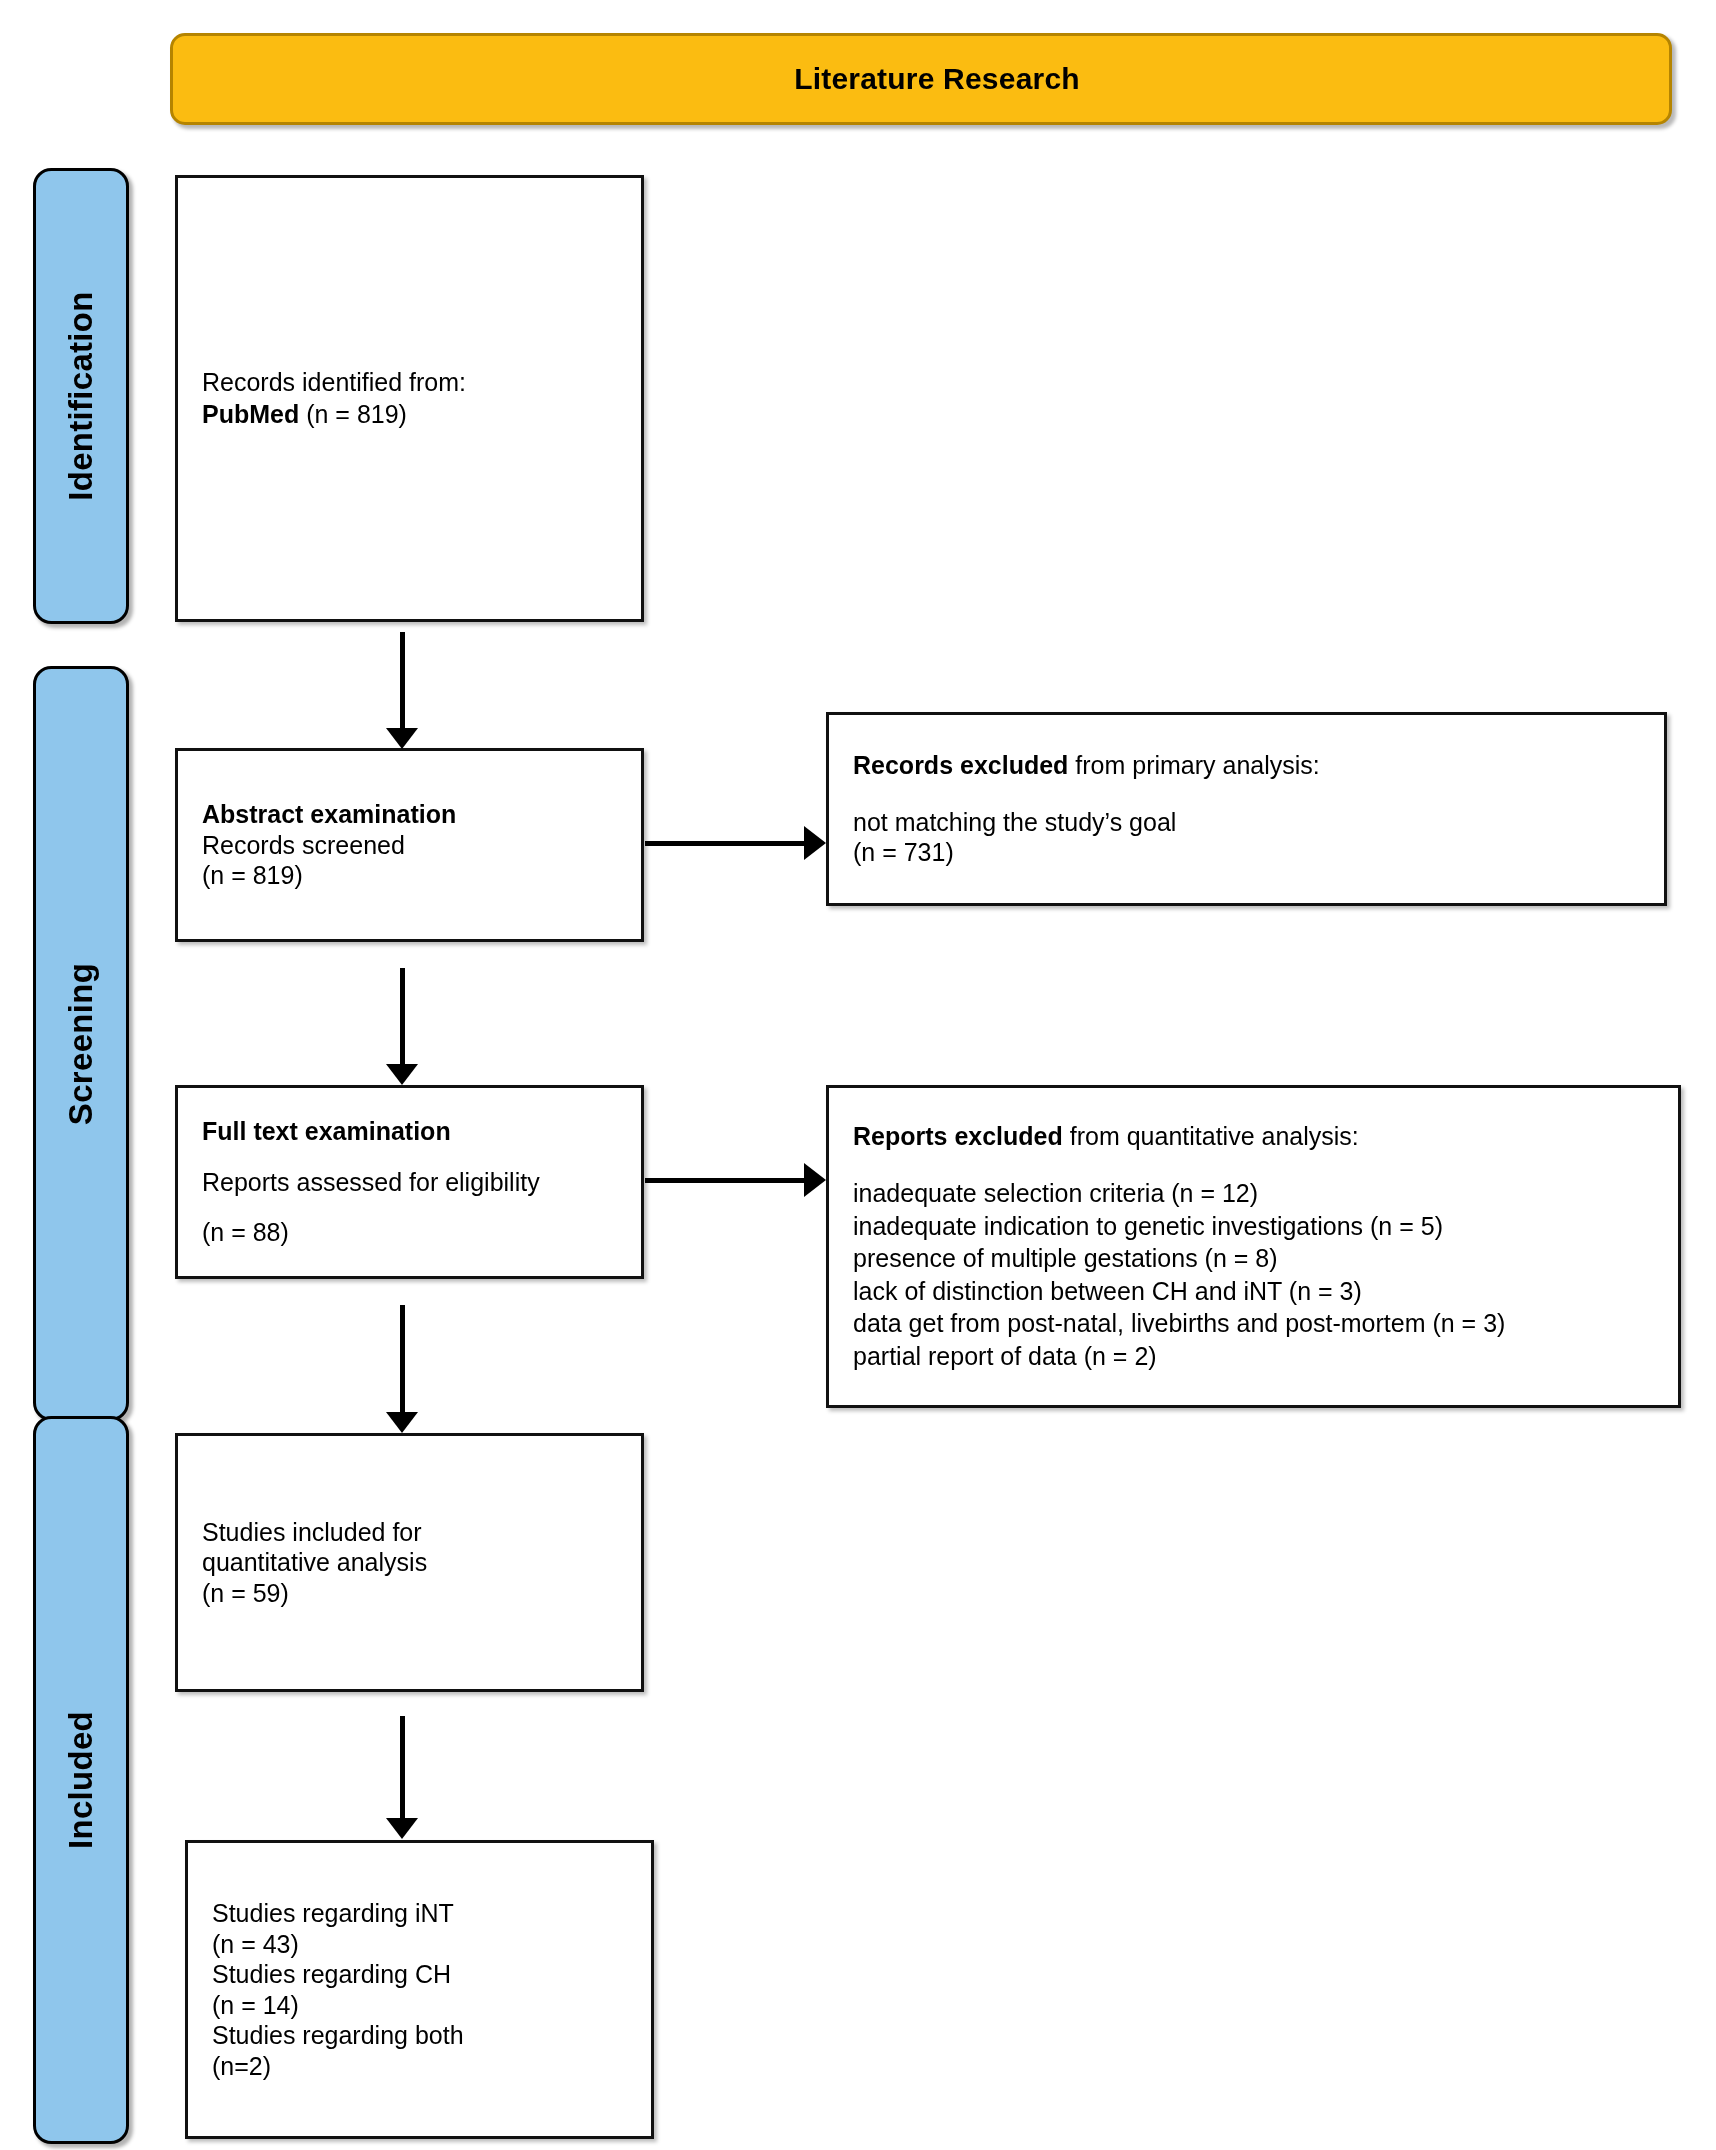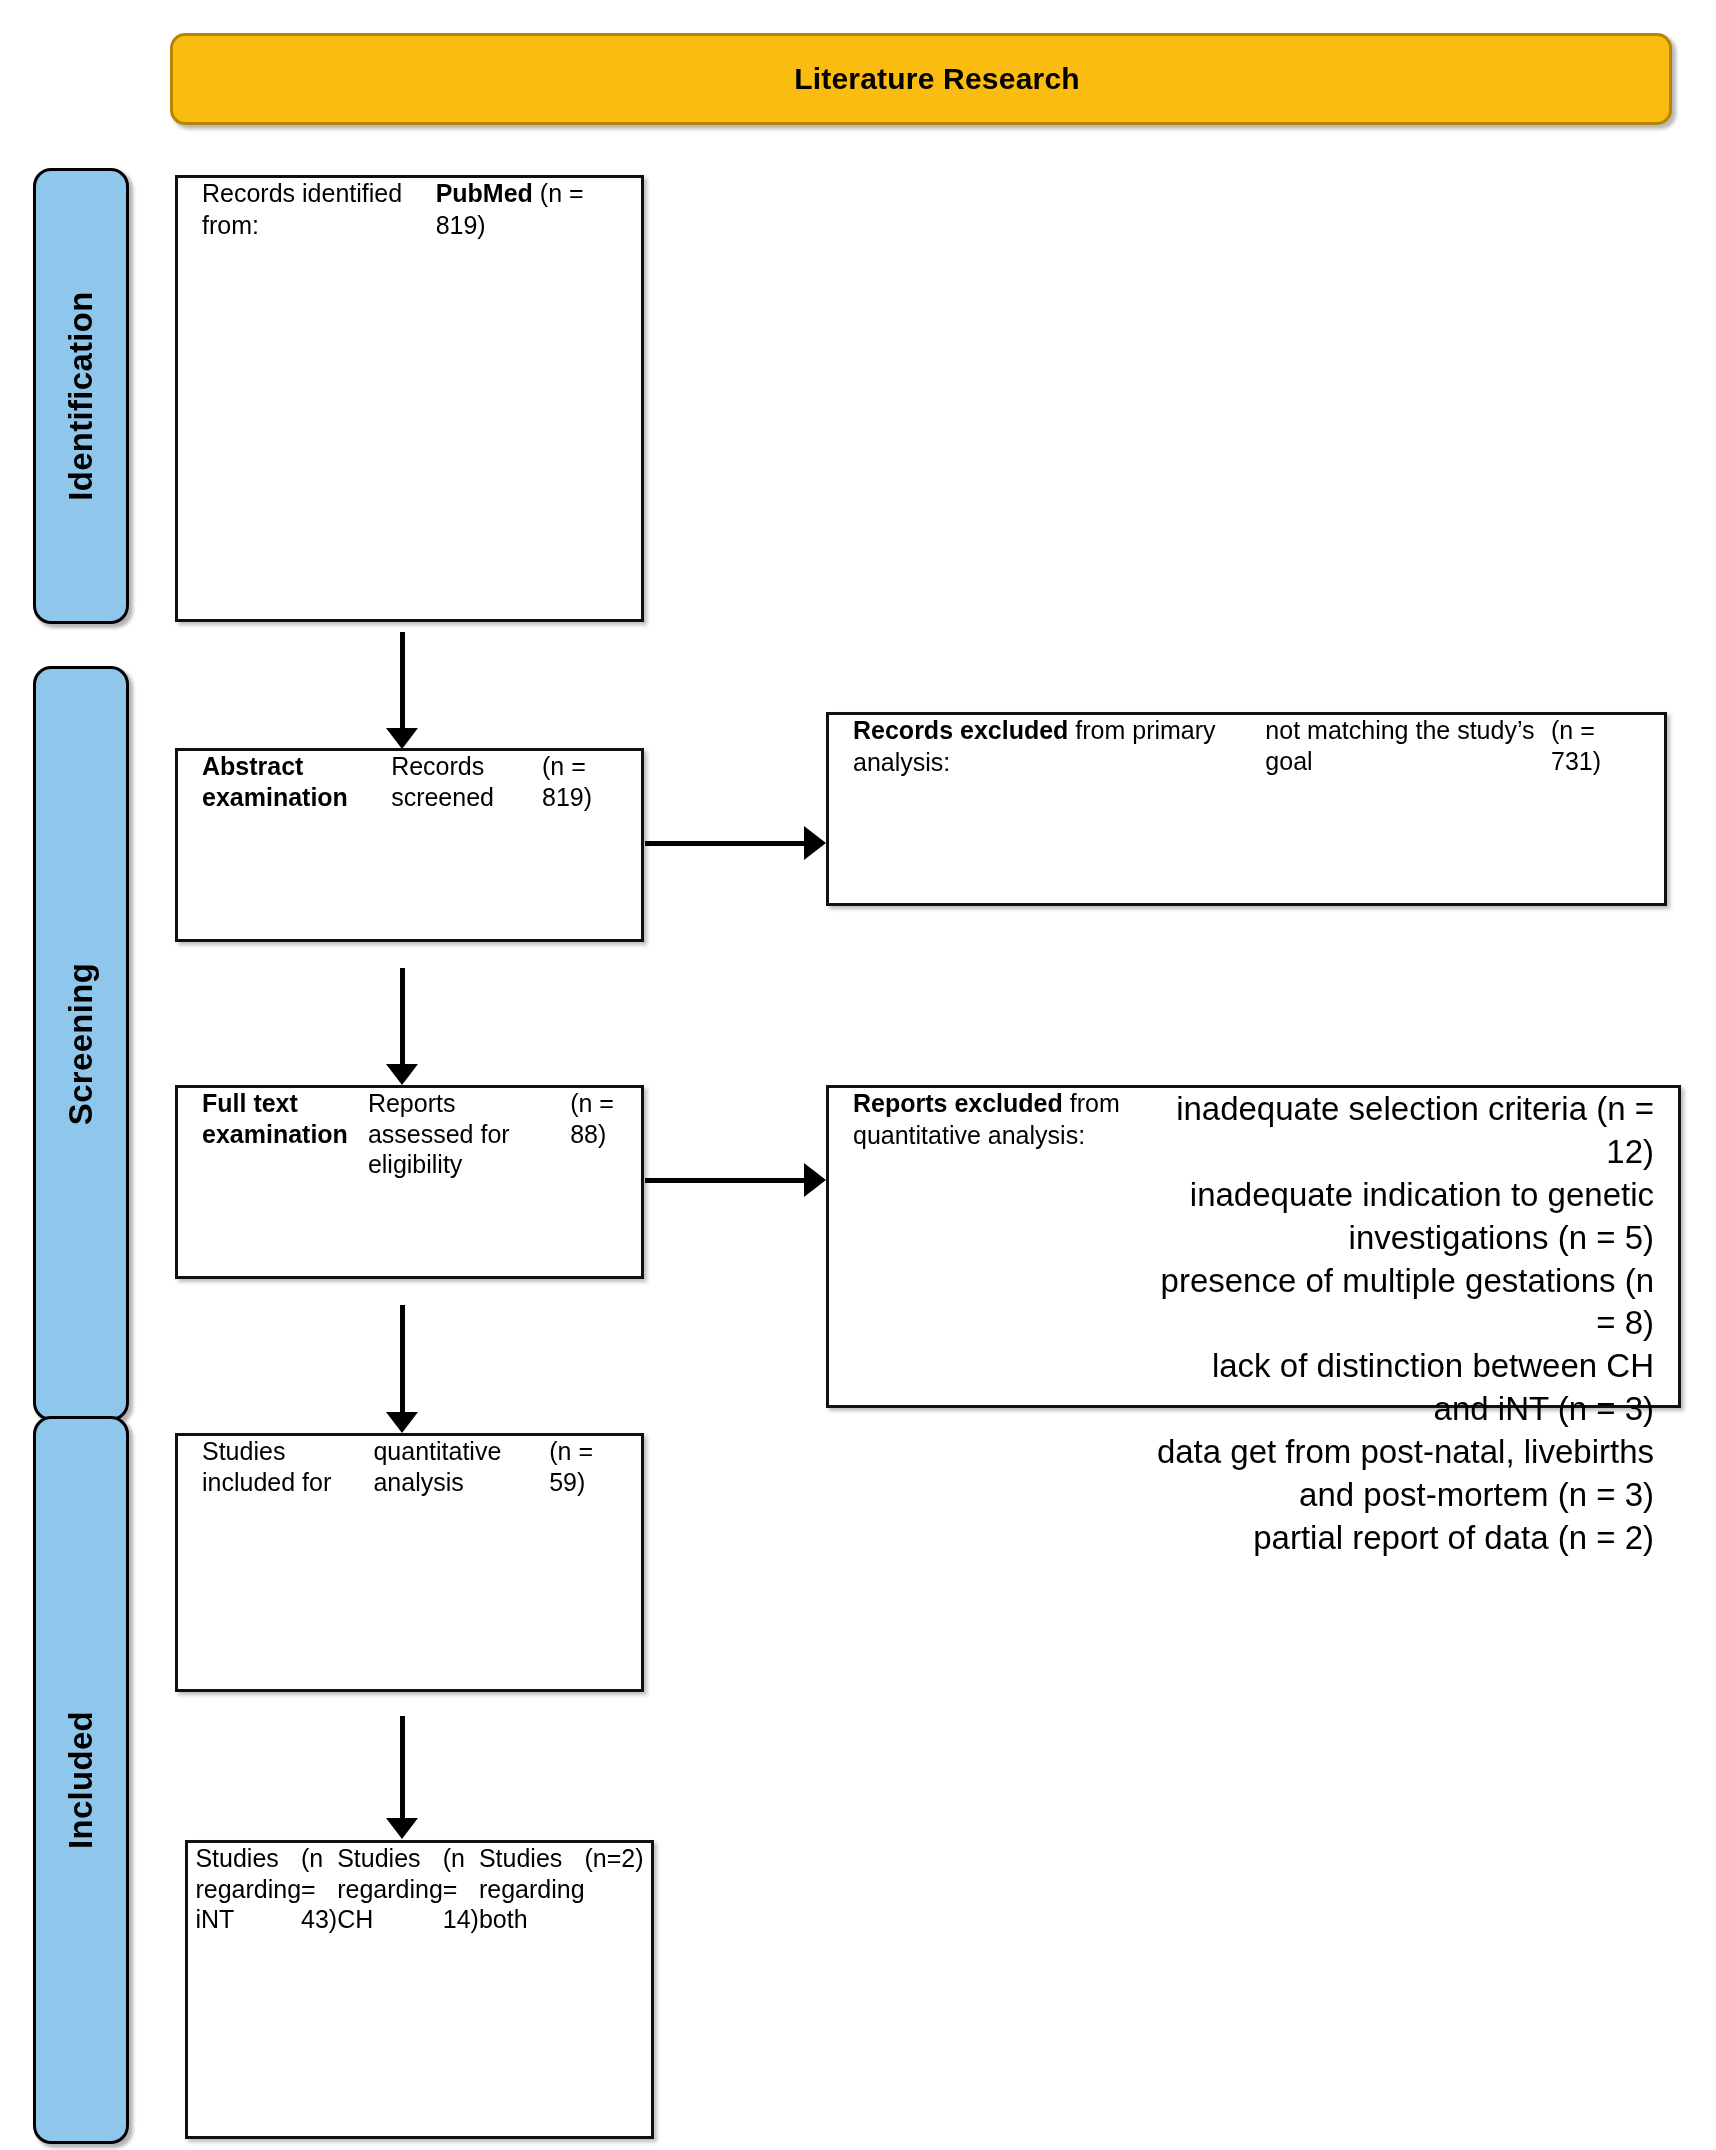--- a/index.html
+++ b/index.html
@@ -74,21 +74,21 @@
 
   
   .flow-box {
     position: absolute;
     background: #ffffff;
     border: 3.8px solid #111111;
     box-sizing: border-box;
     box-shadow: 3.2px 3.2px 3.8px rgba(0,0,0,0.26);
     padding: 0 24px;
     display: flex;
-    flex-direction: row;
+    flex-direction: column;
     justify-content: center;
   }
   .flow-box p {
     margin: 0;
     font-size: 25px;
     line-height: 1.26;
     color: #000000;
   }
   .flow-box p.tight { line-height: 1.22; }
   .flow-box b { font-weight: bold; }
@@ -98,21 +98,21 @@
   #box-abstract        { left: 175px; top: 748px; width: 469px; height: 194px; }
   #box-fulltext        { left: 175px; top: 1085px; width: 469px; height: 194px; gap: 20px; }
   #box-included-quant  { left: 175px; top: 1433px; width: 469px; height: 259px; }
   #box-included-split  { left: 185px; top: 1840px; width: 469px; height: 299px; }
 
   
   #box-records-excluded { left: 826px; top: 712px; width: 841px; height: 194px; }
   #box-reports-excluded { left: 826px; top: 1085px; width: 855px; height: 323px; }
 
   .excl-heading { margin-bottom: 25px !important; }
-  .excl-list p  { font-size: 33px; line-height: 1.30; text-align: right; }
+  .excl-list p  { font-size: 25px; line-height: 1.30; }
 
   
   .arrow-v {
     position: absolute;
     left: 400px;
     width: 5.4px;
     background: #000000;
   }
   .arrow-v::after {
     content: "";

